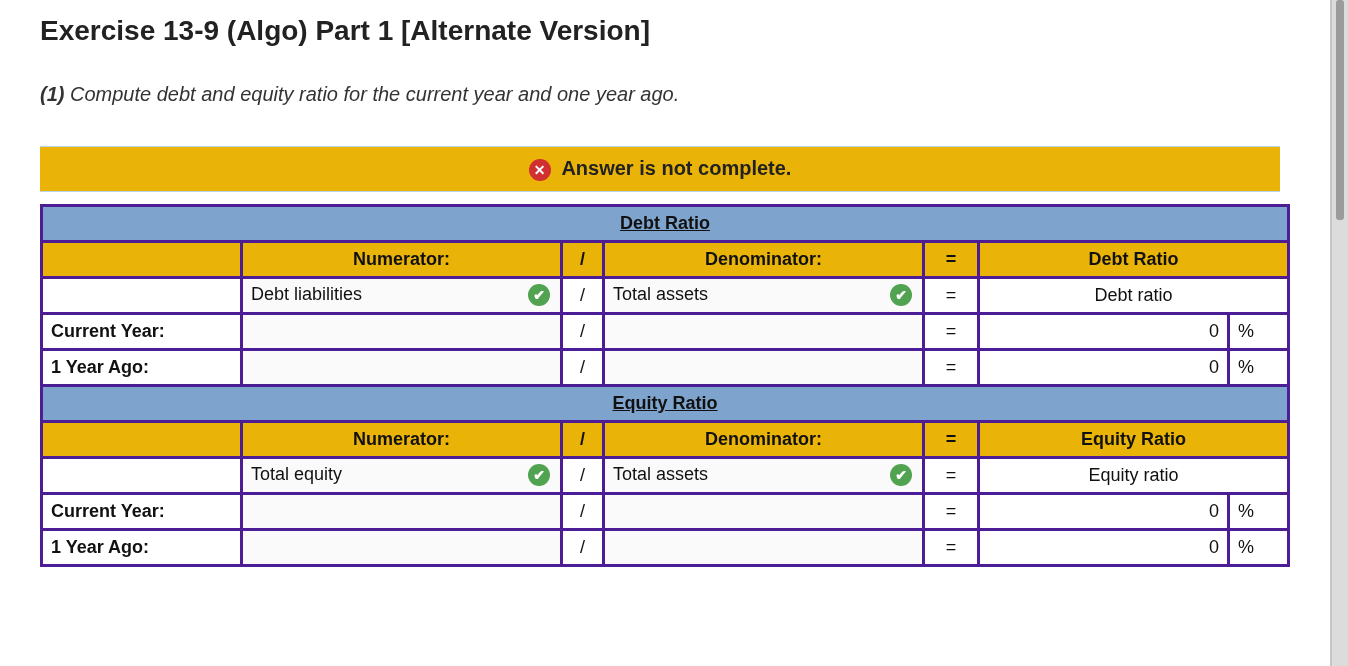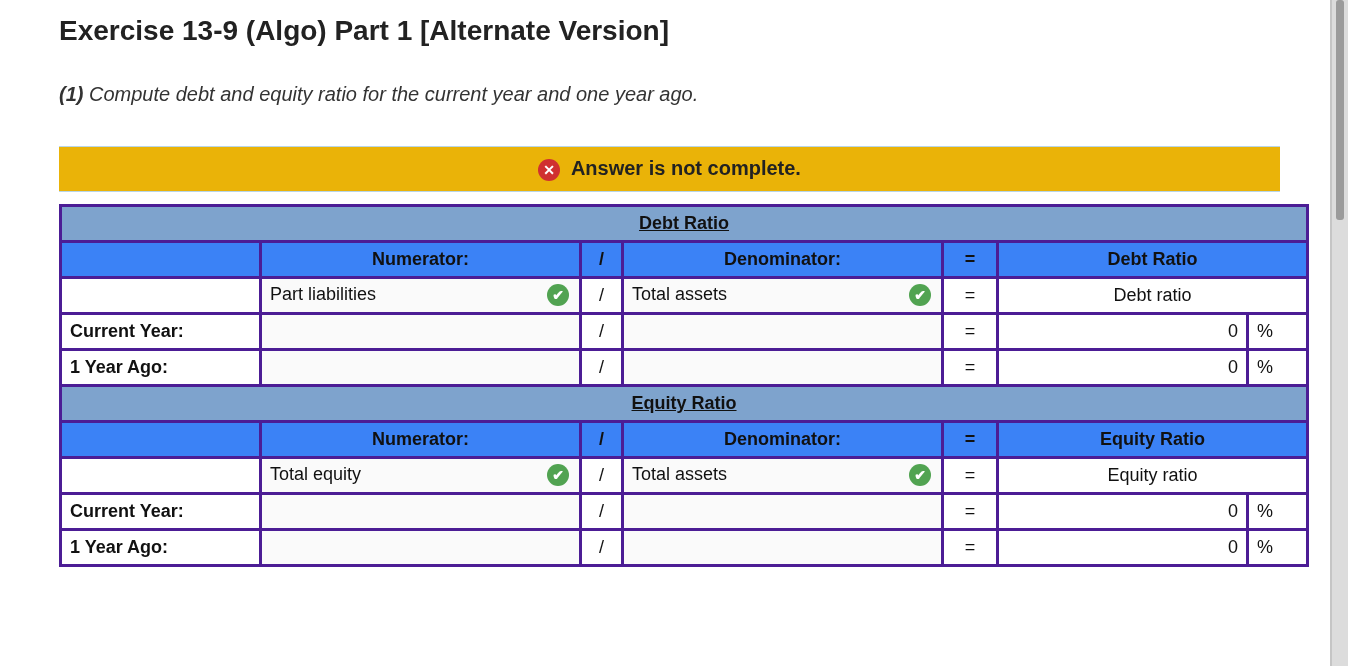--- a/index.html
+++ b/index.html
@@ -5,21 +5,21 @@
     * { box-sizing: border-box; margin: 0; padding: 0; }
     body {
       font-family: -apple-system, BlinkMacSystemFont, "Segoe UI", Arial, sans-serif;
       background: #fff;
       width: 1348px;
       height: 666px;
       position: relative;
       overflow: hidden;
     }
     .content {
-      padding: 15px 40px 20px 59px;
+      padding: 15px 40px 20px 40px;
       width: 1320px;
       height: 666px;
       overflow-y: auto;
     }
     .right-bar {
       position: absolute;
       right: 0;
       top: 0;
       width: 18px;
       height: 100%;
@@ -112,21 +112,21 @@
       border-radius:50%;
       background:#51a351;
       color:#fff;
       align-items:center;
       justify-content:center;
       font-size:14px;
       font-weight:700;
       float:right;
       margin-right:2px;
     }
-    .subhead-row td { background:#3b82f6;margin-left:21px; }
+    .subhead-row td { background:#eab308;margin-left:21px; }
     .subhead-row td.col-slim, .subhead-row td.col-eq { font-weight:700; }
   </style>
 </head>
 <body>
 
 <div class="content">
   <h1 class="title">Exercise 13-9 (Algo) Part 1 [Alternate Version]</h1>
 
   <p class="instruction">
     <b>(1)</b>
@@ -157,21 +157,21 @@
       <td class="first"></td>
       <td class="lab" style="font-weight:700;text-align:center;">Numerator:</td>
       <td class="col-slim" style="font-weight:700;">/</td>
       <td class="lab" style="font-weight:700;text-align:center;">Denominator:</td>
       <td class="col-eq" style="font-weight:700;">=</td>
       <td class="lab" colspan="2" style="font-weight:700;text-align:center;">Debt Ratio</td>
     </tr>
     <tr>
       <td></td>
       <td class="input-cell">
-        <span>Part liabilities</span>
+        <span>Debt liabilities</span>
         <span class="icon-check">✔</span>
       </td>
       <td class="col-slim">/</td>
       <td class="input-cell">
         <span>Total assets</span>
         <span class="icon-check">✔</span>
       </td>
       <td class="col-eq">=</td>
       <td class="center-cell" colspan="2">Debt ratio</td>
     </tr>

